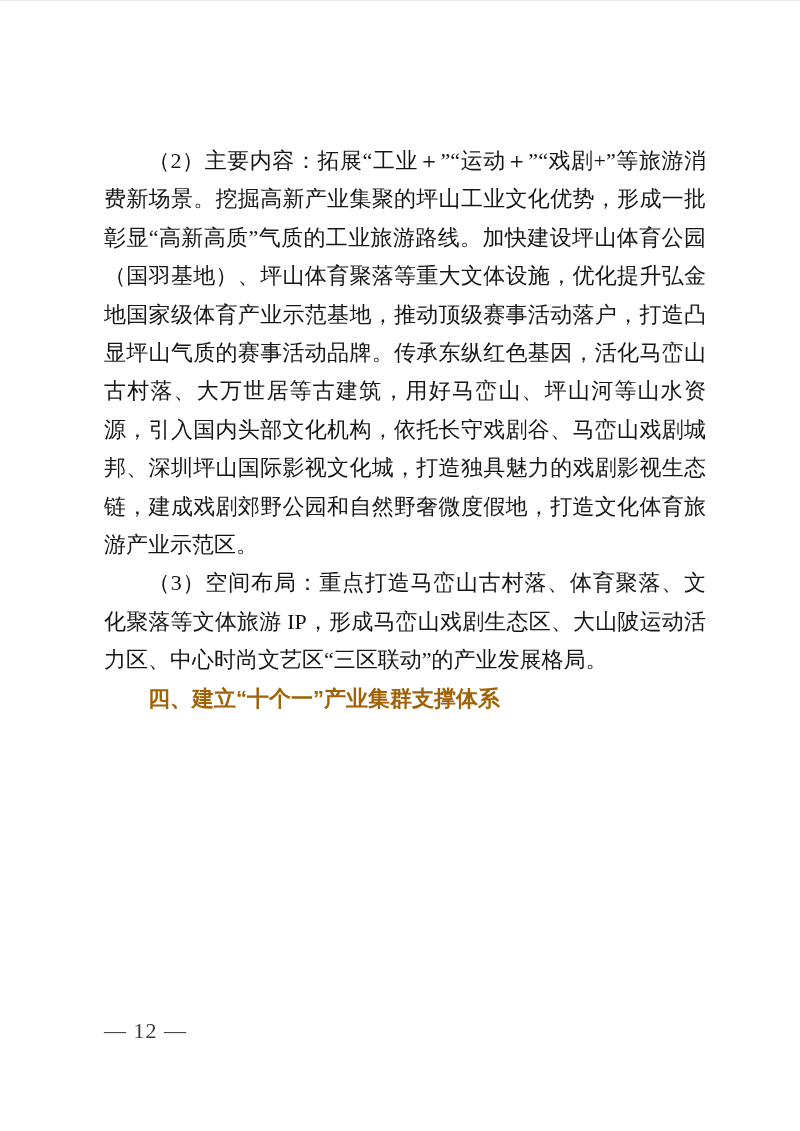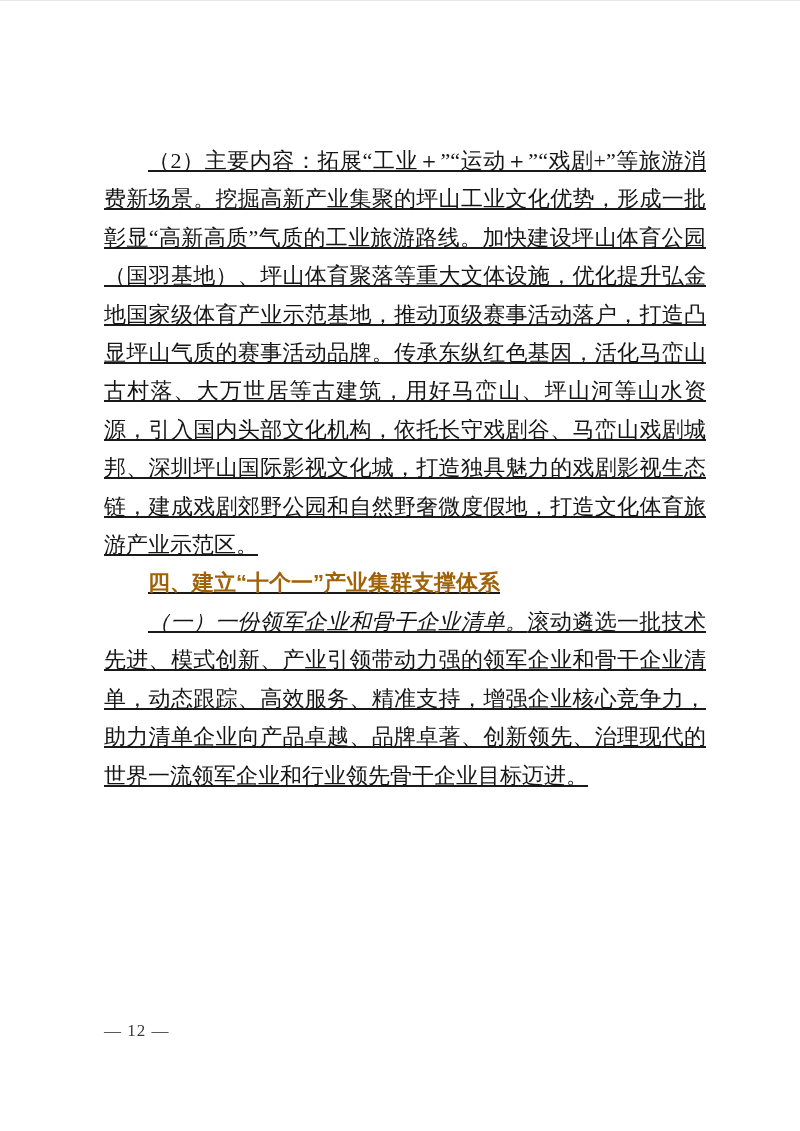--- a/index.html
+++ b/index.html
@@ -11,21 +11,20 @@
     font-family: "Liberation Serif", "DejaVu Serif", serif;
     color: #1a1a1a;
     border-top: 1px solid #e8e8e8;
     overflow: hidden;
   }
   .page-content {
     position: absolute;
     left: 104px;
     top: 141px;
     width: 602px;
-    text-decoration: underline;
   }
   .body-para {
     font-size: 22px;
     line-height: 38.4px;
     text-align: justify;
     text-justify: inter-ideograph;
     text-indent: 2em;
     color: #151515;
   }
   .section-heading {
@@ -36,32 +35,32 @@
     text-indent: 2em;
     color: #a16207;
   }
   .lead-kai {
     font-style: italic;
   }
   .page-footer {
     position: absolute;
     left: 104px;
     top: 1015px;
-    font-size: 17px;
+    font-size: 22px;
     line-height: 30px;
     color: #3a3a3a;
     letter-spacing: 1px;
   }
 </style>
 </head>
 <body>
 
 <div class="page-content">
   <p class="body-para">（2）主要内容：拓展“工业＋”“运动＋”“戏剧+”等旅游消费新场景。挖掘高新产业集聚的坪山工业文化优势，形成一批彰显“高新高质”气质的工业旅游路线。加快建设坪山体育公园（国羽基地）、坪山体育聚落等重大文体设施，优化提升弘金地国家级体育产业示范基地，推动顶级赛事活动落户，打造凸显坪山气质的赛事活动品牌。传承东纵红色基因，活化马峦山古村落、大万世居等古建筑，用好马峦山、坪山河等山水资源，引入国内头部文化机构，依托长守戏剧谷、马峦山戏剧城邦、深圳坪山国际影视文化城，打造独具魅力的戏剧影视生态链，建成戏剧郊野公园和自然野奢微度假地，打造文化体育旅游产业示范区。</p>
 
+  <p class="body-para">（3）空间布局：重点打造马峦山古村落、体育聚落、文化聚落等文体旅游 IP，形成马峦山戏剧生态区、大山陂运动活力区、中心时尚文艺区“三区联动”的产业发展格局。</p>
 
   <h2 class="section-heading">四、建立“十个一”产业集群支撑体系</h2>
 
 
-  <p class="body-para"><span class="lead-kai">（一）一份领军企业和骨干企业清单。</span><span>滚动遴选一批技术先进、模式创新、产业引领带动力强的领军企业和骨干企业清单，动态跟踪、高效服务、精准支持，增强企业核心竞争力，助力清单企业向产品卓越、品牌卓著、创新领先、治理现代的世界一流领军企业和行业领先骨干企业目标迈进。</span></p>
 </div>
 
 <div class="page-footer">— 12 —</div>
 
 </body></html>

